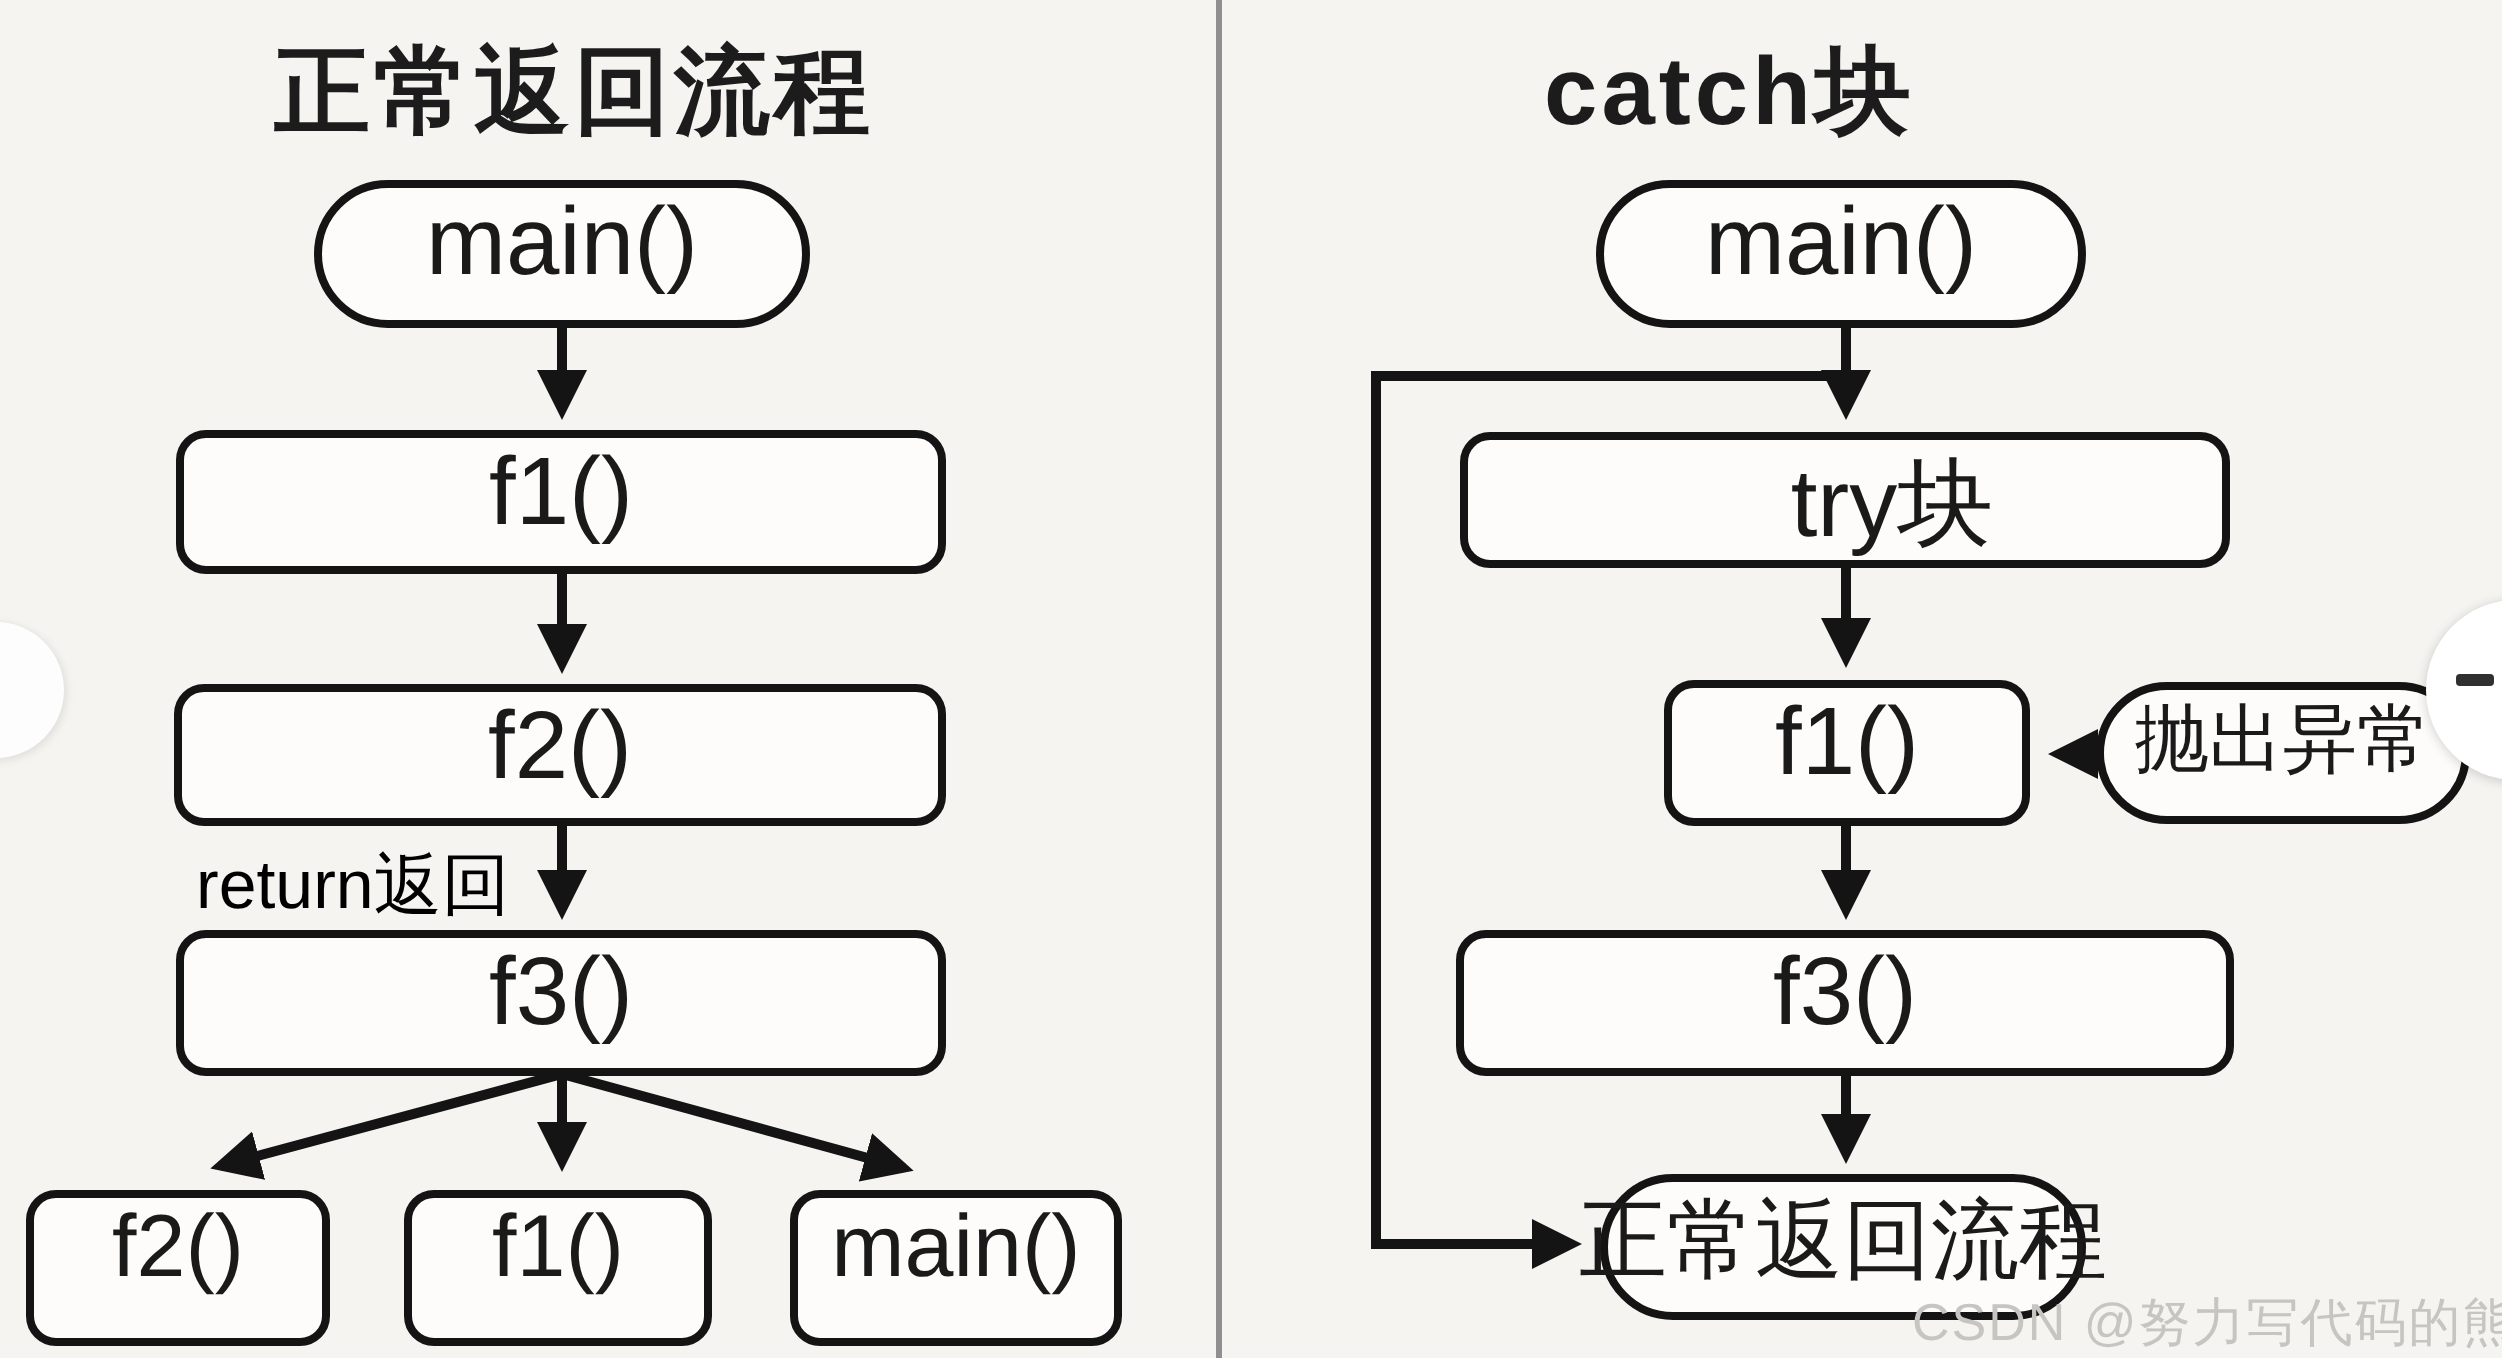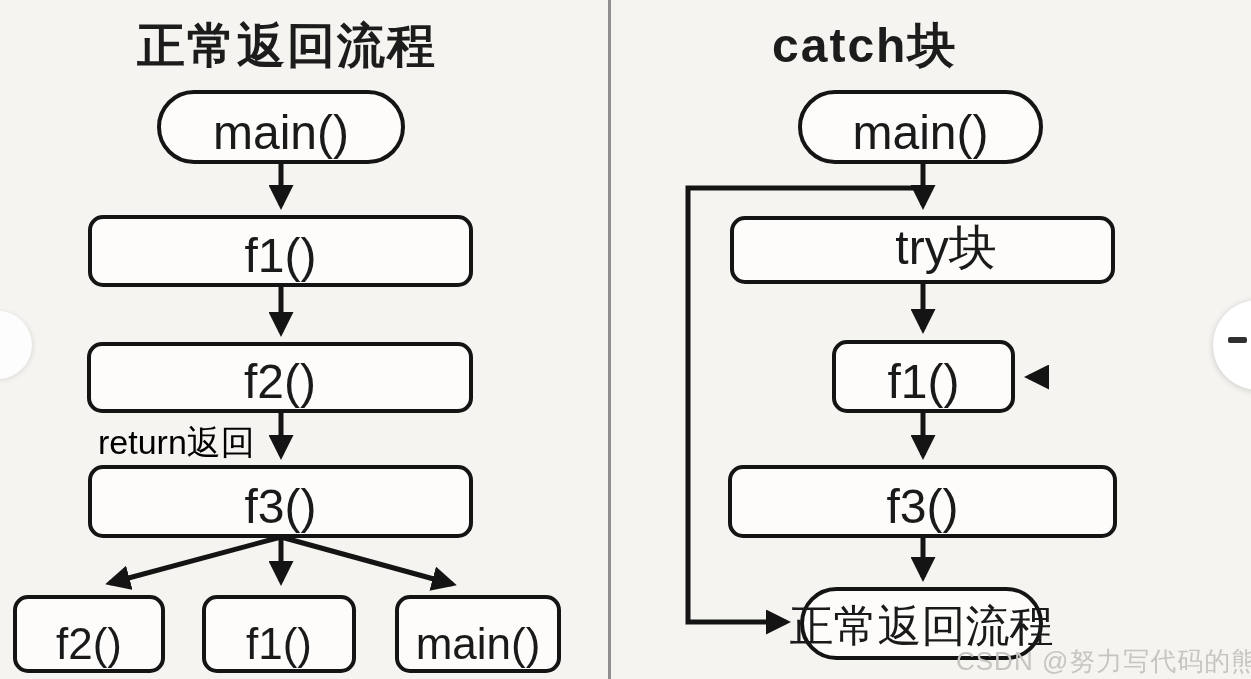--- a/index.html
+++ b/index.html
@@ -25,21 +25,21 @@
     color: #1c1c1c;
     letter-spacing: 2px;
     white-space: nowrap;
   }
   .node {
     position: absolute;
     background: #fdfcfa;
     border: 4px solid #141414;
     box-sizing: border-box;
     display: flex;
-    align-items: flex-end;
+    align-items: flex-start;
     justify-content: center;
     color: #1a1a1a;
     white-space: nowrap;
     z-index: 2;
   }
   .rect    { border-radius: 15px; }
   .stadium { border-radius: 999px; }
   .node-text-lg { font-size: 48px; }
   .node-text-md { font-size: 44px; }
   .node-text-bubble { font-size: 37px; }
@@ -162,20 +162,23 @@
   </div>
 
   <div class="node rect node-text-lg" style="left:730px; top:216px; width:385px; height:68px;padding-left:47px;">
     <span>try块</span>
   </div>
 
   <div class="node rect node-text-lg" style="left:832px; top:340px; width:183px; height:73px;">
     <span>f1()</span>
   </div>
 
+  <div class="node stadium node-text-bubble" style="left:1048px; top:341px; width:187px; height:71px;">
+    <span>抛出异常</span>
+  </div>
 
   <div class="node rect node-text-lg" style="left:728px; top:465px; width:389px; height:73px;">
     <span>f3()</span>
   </div>
 
   <div class="node stadium node-text-md" style="left:800px; top:587px; width:243px; height:73px;">
     <span>正常返回流程</span>
   </div>
 
   <div class="divider"></div>

